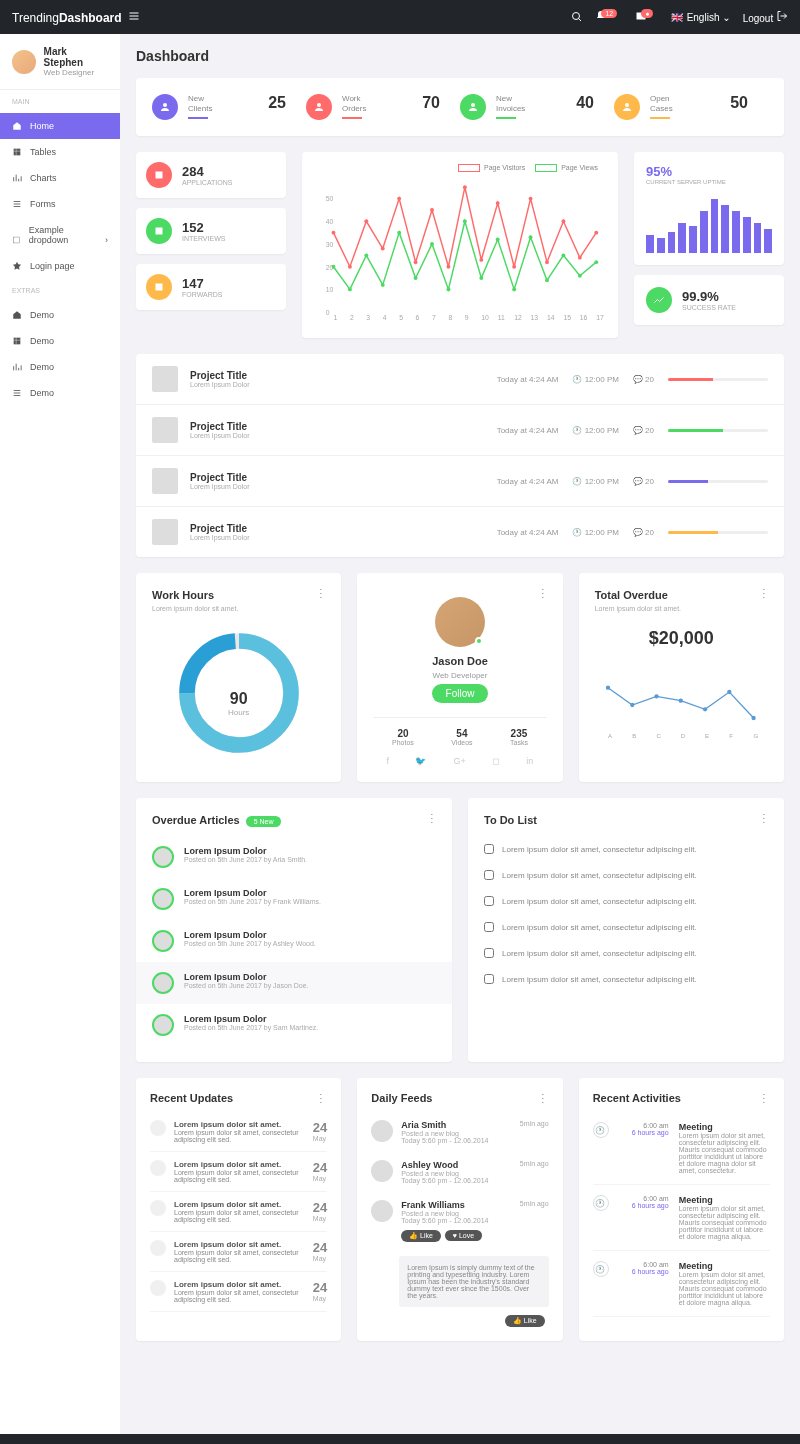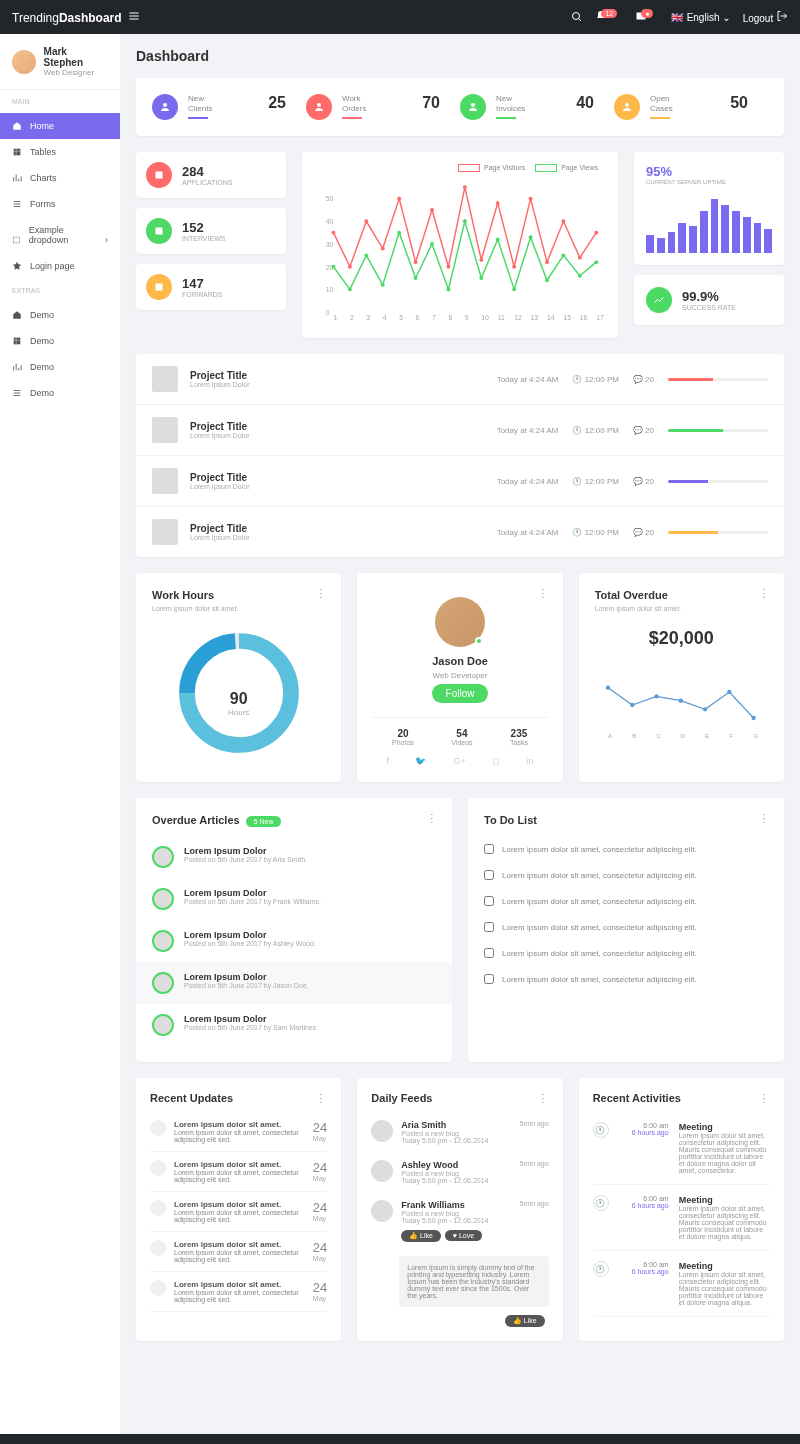--- a/index.html
+++ b/index.html
@@ -73,21 +73,21 @@
 .article.hl{background:#f8f8fb;margin:0 -16px;padding:10px 16px}
 .aav{width:22px;height:22px;border-radius:50%;background:#ddd;border:2px solid #4cd964}
 .atitle{font-size:9px;font-weight:700}.asub{font-size:7px;color:#aaa}
 .todo{display:flex;gap:8px;padding:8px 0;font-size:8px;color:#888;align-items:center}
 .todo input{width:10px;height:10px}
 .threecol2{display:flex;gap:16px;margin-bottom:16px}
 .third{flex:1;padding:14px;position:relative}
 .upd{display:flex;gap:8px;padding:8px 0;border-bottom:1px solid #f3f3f3}
 .upicon{width:16px;height:16px;border-radius:50%;background:#f0f0f0;flex-shrink:0}
 .uptxt{flex:1;font-size:7px;color:#888}.uptitle{font-size:8px;color:#555;font-weight:600}
-.upday{text-align:right;font-size:13px;font-weight:400;color:#888}.upmon{font-size:7px;color:#aaa}
+.upday{text-align:right;font-size:13px;font-weight:700;color:#888}.upmon{font-size:7px;color:#aaa}
 .feed{display:flex;gap:8px;padding:8px 0}
 .fav{width:22px;height:22px;border-radius:50%;background:#ddd;flex-shrink:0}
 .fname{font-size:9px;font-weight:700}.fsub{font-size:7px;color:#aaa}
 .ftime{font-size:7px;color:#aaa;margin-left:auto}
 .fbtn{background:#555;color:#fff;border:none;padding:2px 8px;border-radius:8px;font-size:7px;margin-right:4px}
 .fquote{background:#f3f3f5;padding:8px;font-size:7px;color:#888;margin:6px 0 6px 28px;border-radius:3px}
 .act{display:flex;gap:10px;padding:10px 0;border-bottom:1px solid #f3f3f3}
 .actl{text-align:right;width:50px}
 .actt{font-size:7px;color:#888}.acta{font-size:7px;color:#796aee}
 .actcirc{width:16px;height:16px;border:1px solid #ddd;border-radius:50%;display:flex;align-items:center;justify-content:center;color:#aaa;font-size:8px}

